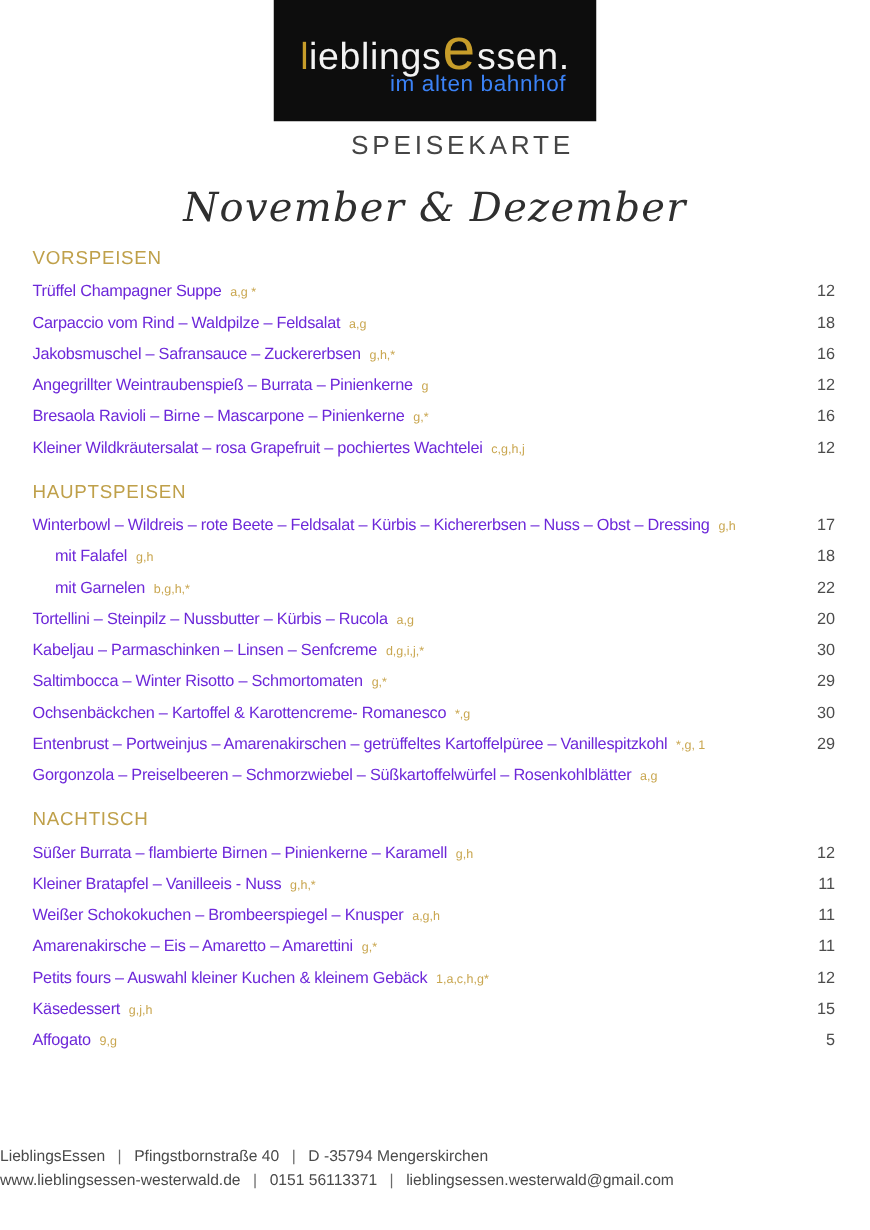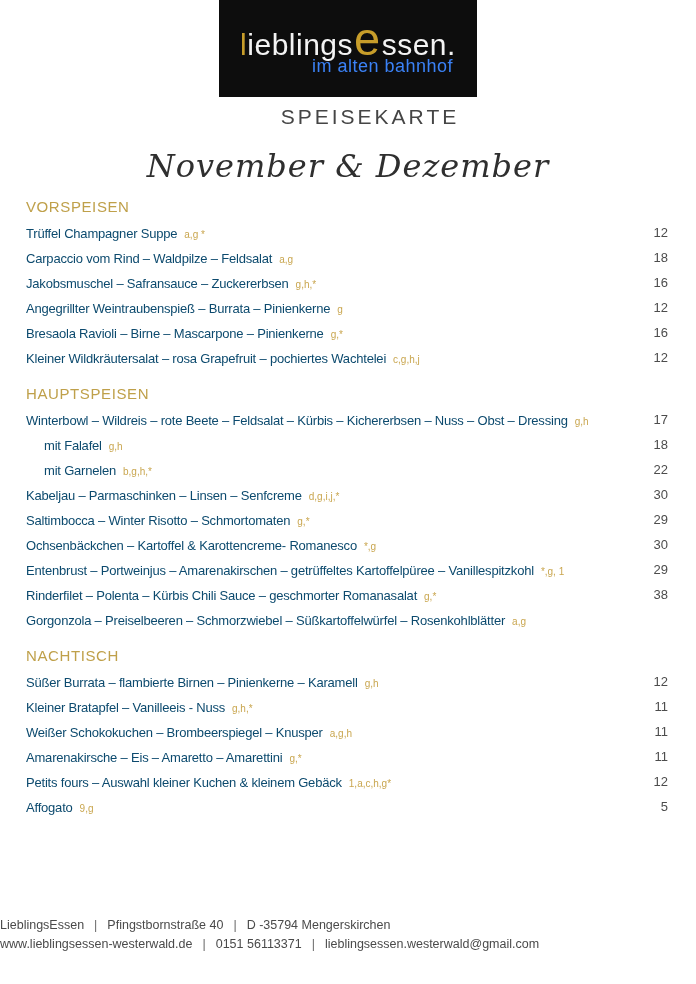--- a/index.html
+++ b/index.html
@@ -35,21 +35,21 @@
   #menu-sections{padding:10px 28px 0 26px;}
   .menu-section{margin-bottom:14px;}
   .section-title{
     margin:0 0 3px 0;font-size:15px;line-height:20px;font-weight:400;
     color:#bfa04a;letter-spacing:0.6px;
   }
   .menu-item{
     position:relative;height:25px;line-height:25px;white-space:nowrap;
   }
   .menu-item.indent{padding-left:18px;}
-  .item-name{font-size:13px;letter-spacing:-0.2px;color:#0c4a6e;}
+  .item-name{font-size:13px;letter-spacing:-0.2px;color:#6d28d9;}
   .allergens{font-size:10px;color:#c9a64f;margin-left:7px;letter-spacing:0;}
   .price{
     position:absolute;right:0;top:0;font-size:13px;color:#4c4c4c;
     text-align:right;min-width:26px;
   }
   
   .page-footer{
     position:absolute;left:0;right:0;bottom:30px;text-align:left;
     color:#4a4a4a;font-size:12.5px;line-height:19px;
   }
@@ -82,34 +82,35 @@
         <div class="menu-item"><span class="item-name">Jakobsmuschel – Safransauce – Zuckererbsen</span><span class="allergens">g,h,*</span><span class="price">16</span></div>
         <div class="menu-item"><span class="item-name">Angegrillter Weintraubenspieß – Burrata – Pinienkerne</span><span class="allergens">g</span><span class="price">12</span></div>
         <div class="menu-item"><span class="item-name">Bresaola Ravioli – Birne – Mascarpone – Pinienkerne</span><span class="allergens">g,*</span><span class="price">16</span></div>
         <div class="menu-item"><span class="item-name">Kleiner Wildkräutersalat – rosa Grapefruit – pochiertes Wachtelei</span><span class="allergens">c,g,h,j</span><span class="price">12</span></div>
       </section>
       <section class="menu-section">
         <h2 class="section-title">HAUPTSPEISEN</h2>
         <div class="menu-item"><span class="item-name">Winterbowl – Wildreis – rote Beete – Feldsalat – Kürbis – Kichererbsen – Nuss – Obst – Dressing</span><span class="allergens">g,h</span><span class="price">17</span></div>
         <div class="menu-item indent"><span class="item-name">mit Falafel</span><span class="allergens">g,h</span><span class="price">18</span></div>
         <div class="menu-item indent"><span class="item-name">mit Garnelen</span><span class="allergens">b,g,h,*</span><span class="price">22</span></div>
+        <div class="menu-item"><span class="item-name">Tortellini – Steinpilz – Nussbutter – Kürbis – Rucola</span><span class="allergens">a,g</span><span class="price">20</span></div>
         <div class="menu-item"><span class="item-name">Kabeljau – Parmaschinken – Linsen – Senfcreme</span><span class="allergens">d,g,i,j,*</span><span class="price">30</span></div>
         <div class="menu-item"><span class="item-name">Saltimbocca – Winter Risotto – Schmortomaten</span><span class="allergens">g,*</span><span class="price">29</span></div>
         <div class="menu-item"><span class="item-name">Ochsenbäckchen – Kartoffel &amp; Karottencreme- Romanesco</span><span class="allergens">*,g</span><span class="price">30</span></div>
         <div class="menu-item"><span class="item-name">Entenbrust – Portweinjus – Amarenakirschen – getrüffeltes Kartoffelpüree – Vanillespitzkohl</span><span class="allergens">*,g, 1</span><span class="price">29</span></div>
-        <div class="menu-item"><span class="item-name">Rinderfilet – Polenta – Kürbis Chili Sauce – geschmorter Romanasalat</span><span class="allergens">g,*</span><span class="price">38</span></div>
         <div class="menu-item"><span class="item-name">Gorgonzola – Preiselbeeren – Schmorzwiebel – Süßkartoffelwürfel – Rosenkohlblätter</span><span class="allergens">a,g</span></div>
       </section>
       <section class="menu-section">
         <h2 class="section-title">NACHTISCH</h2>
         <div class="menu-item"><span class="item-name">Süßer Burrata – flambierte Birnen – Pinienkerne – Karamell</span><span class="allergens">g,h</span><span class="price">12</span></div>
         <div class="menu-item"><span class="item-name">Kleiner Bratapfel – Vanilleeis  - Nuss</span><span class="allergens">g,h,*</span><span class="price">11</span></div>
         <div class="menu-item"><span class="item-name">Weißer Schokokuchen – Brombeerspiegel – Knusper</span><span class="allergens">a,g,h</span><span class="price">11</span></div>
         <div class="menu-item"><span class="item-name">Amarenakirsche – Eis – Amaretto – Amarettini</span><span class="allergens">g,*</span><span class="price">11</span></div>
         <div class="menu-item"><span class="item-name">Petits fours – Auswahl kleiner Kuchen &amp; kleinem Gebäck</span><span class="allergens">1,a,c,h,g*</span><span class="price">12</span></div>
+        <div class="menu-item"><span class="item-name">Käsedessert</span><span class="allergens">g,j,h</span><span class="price">15</span></div>
         <div class="menu-item"><span class="item-name">Affogato</span><span class="allergens">9,g</span><span class="price">5</span></div>
       </section>
     </main>
 
   <footer class="page-footer">
     <div id="footer-line1"><span class="footer-item">LieblingsEssen</span><span class="sep">|</span><span class="footer-item">Pfingstbornstraße 40</span><span class="sep">|</span><span class="footer-item">D -35794 Mengerskirchen</span></div>
     <div id="footer-line2"><span class="footer-item">www.lieblingsessen-westerwald.de</span><span class="sep">|</span><span class="footer-item">0151 56113371</span><span class="sep">|</span><span class="footer-item">lieblingsessen.westerwald@gmail.com</span></div>
   </footer>
 
 </div>

